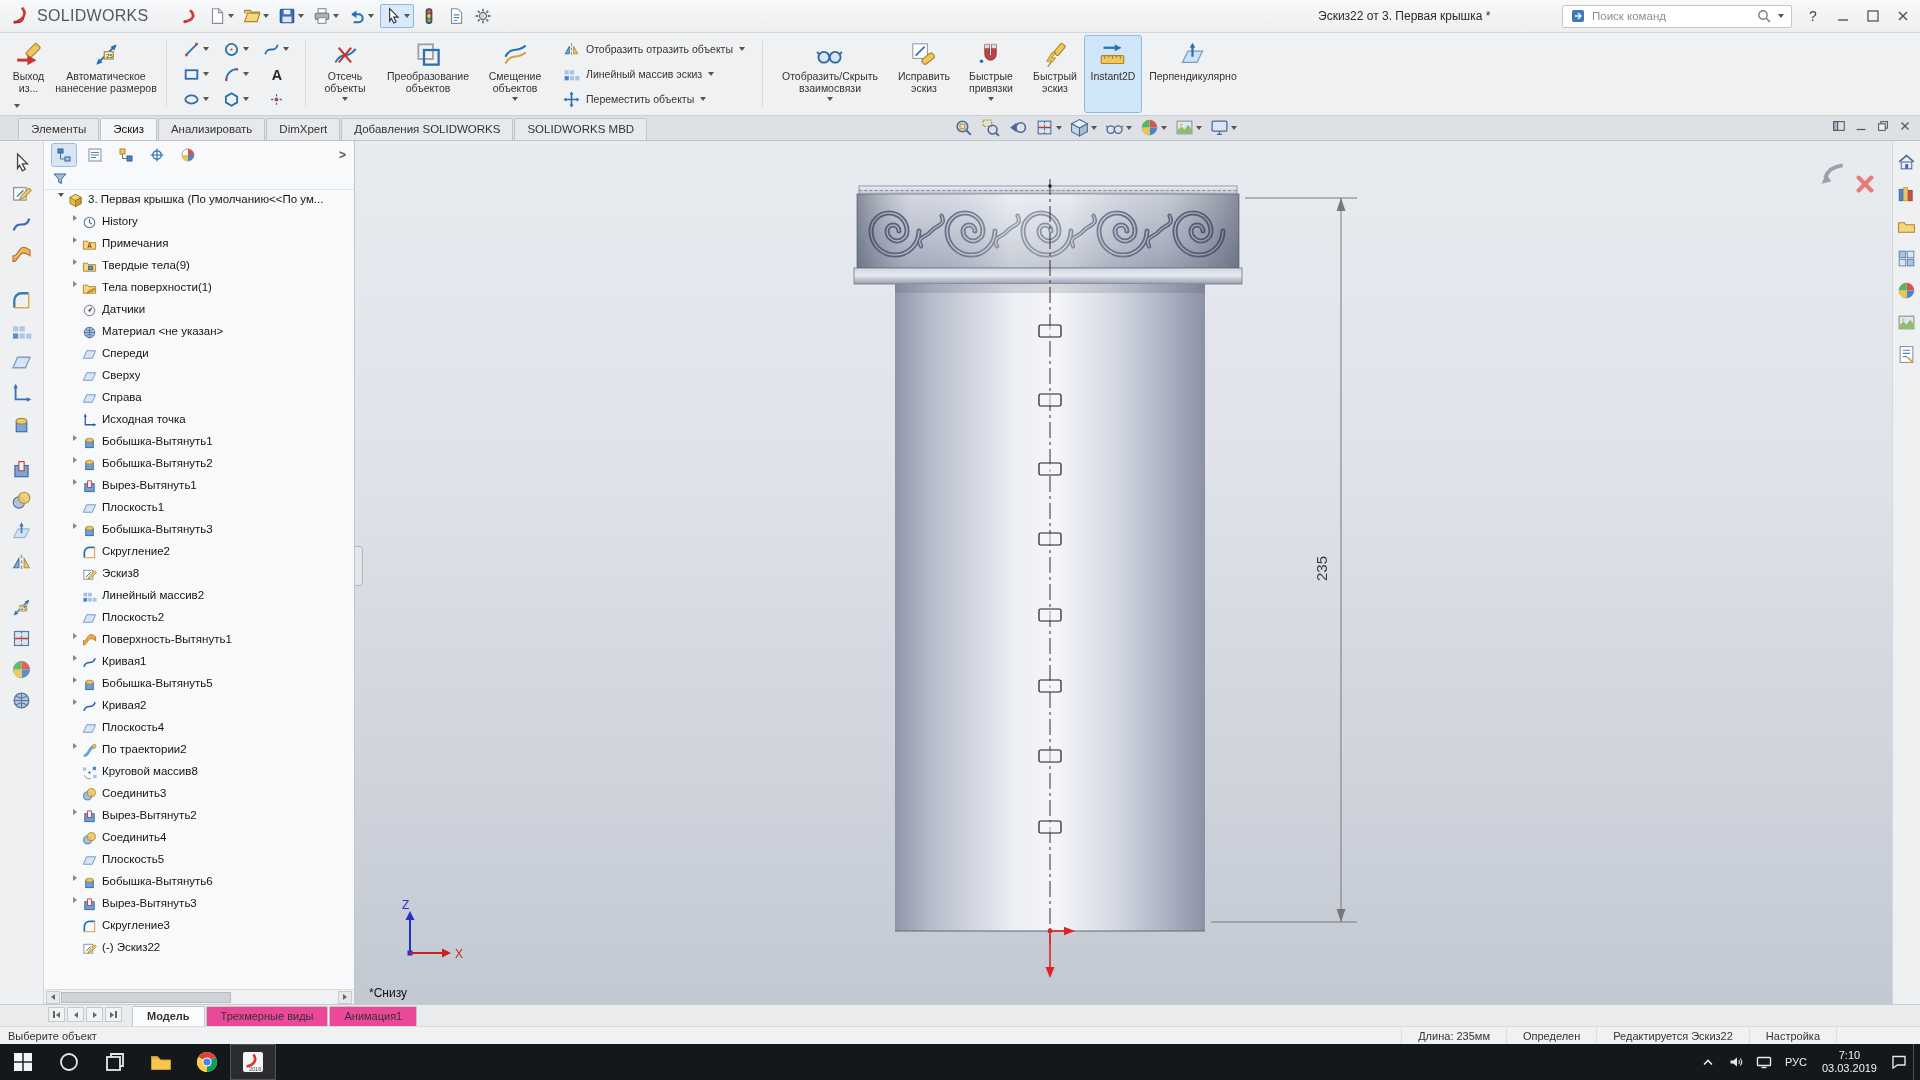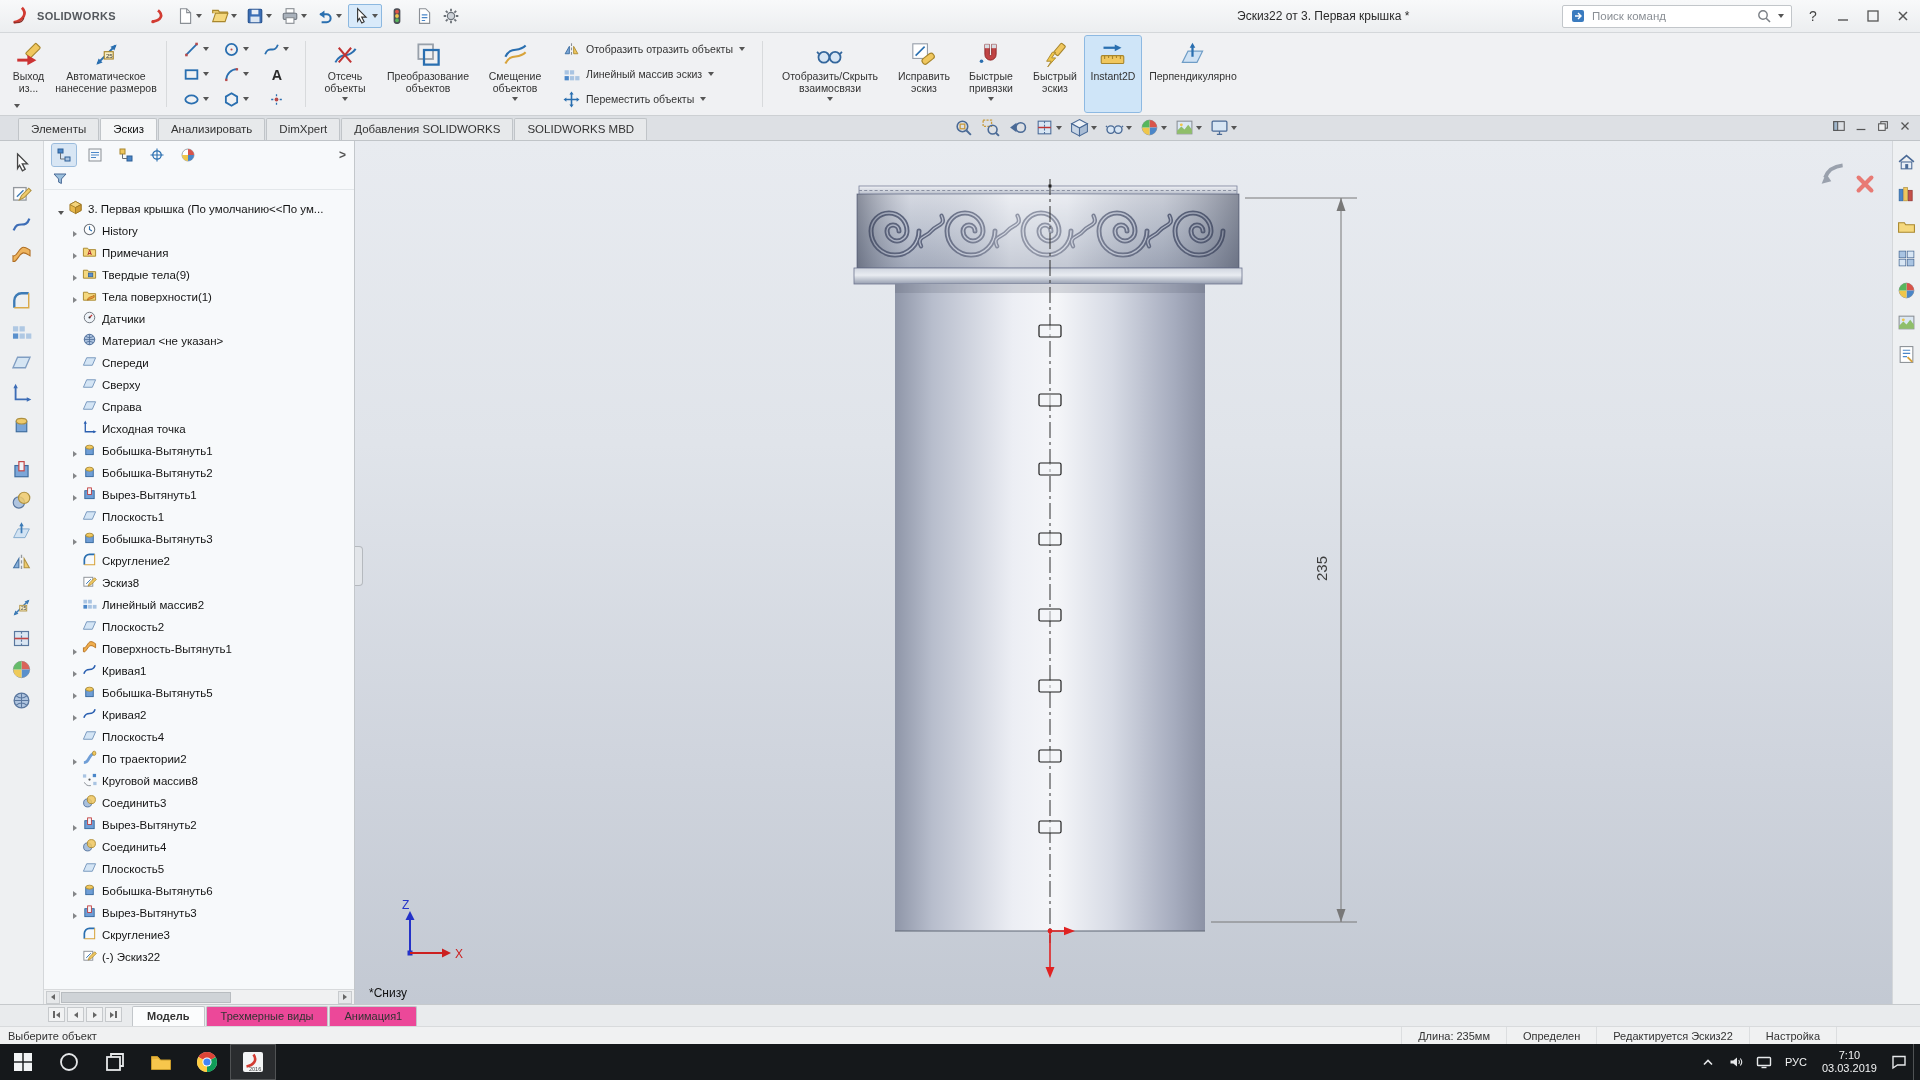--- a/index.html
+++ b/index.html
@@ -10,27 +10,27 @@
 .ic svg{display:block;width:100%;height:100%}
 .q18{width:18px;height:18px}.s17{width:17px;height:17px}.t15{width:15px;height:15px}
 .f16{width:16px;height:16px}.d16{width:14px;height:14px}.h19{width:19px;height:19px}
 .k22{width:21px;height:21px}.b24{width:24px;height:24px}.y16{width:16px;height:16px}
 .ric{width:27px;height:27px}
 .dd{width:0;height:0;border-left:3.5px solid transparent;border-right:3.5px solid transparent;border-top:4px solid #555;display:inline-block}
 
 .titlebar{position:absolute;left:0;top:0;width:100%;height:33px;background:linear-gradient(#f8f9fa,#eceef0);border-bottom:1px solid #d4d7da;display:flex;align-items:center;padding:0 10px;z-index:5}
 .sw-logo{display:flex;align-items:center;gap:5px;margin-right:14px}
 .ds-swirl{width:22px;height:22px}
-.sw-name{font-size:11px;font-weight:bold;color:#54585d;letter-spacing:.3px}
+.sw-name{font-size:16px;font-weight:normal;color:#54585d;letter-spacing:.3px}
 .menus{display:flex}
 .menu-item{padding:4px 9px;font-size:12px;color:#1a1a1a}
 .qat{display:flex;align-items:center;gap:3px;margin-left:16px}
 .qbtn{display:flex;align-items:center;gap:2px;padding:2px 3px;border-radius:2px}
 .qbtn.qactive{background:#d9eafa;border:1px solid #8cb8e0}
-.doc-title{position:absolute;left:1237px;font-size:12px;color:#2a2a2a;white-space:nowrap}
+.doc-title{position:absolute;left:1318px;font-size:12px;color:#2a2a2a;white-space:nowrap}
 .search-box{position:absolute;left:1562px;width:230px;height:23px;background:#fff;border:1px solid #c2c6ca;border-radius:2px;display:flex;align-items:center;gap:6px;padding:0 7px}
 .search-box input{flex:1;border:none;outline:none;font-family:inherit;font-size:11.5px;color:#444;background:transparent;min-width:0}
 .search-box input::placeholder{color:#8a8f95}
 .win-controls{position:absolute;right:2px;display:flex;align-items:center}
 .win-btn{width:30px;height:28px;display:flex;align-items:center;justify-content:center;font-size:14px;color:#444}
 
 .ribbon{position:absolute;left:0;top:33px;width:100%;height:83px;background:#f0f1f3;border-bottom:1px solid #cdd0d3;display:flex;align-items:stretch;padding:3px 0 3px 5px}
 .rbtn{display:flex;flex-direction:column;align-items:center;padding-top:5px;gap:3px;border-radius:2px}
 .rbtn .rlabel{font-size:10.5px;line-height:11.5px;text-align:center;color:#333}
 .rbtn.active{background:#cfe5f8;outline:1px solid #8db9e2}
@@ -55,21 +55,21 @@
 .leftbar{position:absolute;left:0;top:141px;width:44px;height:863px;background:#eef0f2;border-right:1px solid #d4d7da;display:flex;flex-direction:column;align-items:center;padding-top:8px;gap:5px}
 .dock-btn{width:28px;height:26px;display:flex;align-items:center;justify-content:center;opacity:.9}
 .dgap{margin-top:14px}
 .treepanel{position:absolute;left:44px;top:141px;width:311px;height:863px;background:#f7f9fb;border-right:1px solid #c3c7cb;overflow:hidden}
 .fm-tabs{height:28px;display:flex;align-items:center;gap:7px;padding:0 8px;position:relative}
 .fm-tab{width:24px;height:22px;display:flex;align-items:center;justify-content:center;border-radius:2px}
 .fm-tab.active{background:#d8e6f4;outline:1px solid #9bbcdd}
 .fm-chevron{position:absolute;right:8px;top:7px;font-size:12px;color:#555;font-weight:bold}
 .fm-filter{height:21px;display:flex;align-items:center;padding:0 8px;border-bottom:1px solid #e3e7ea}
 .tree{padding:3px 0 0 2px;overflow:hidden}
-.trow{height:22px;display:flex;align-items:flex-end;white-space:nowrap}
+.trow{height:22px;display:flex;align-items:flex-start;white-space:nowrap}
 .trow.root{padding-left:8px}
 .trow.item{padding-left:22px}
 .arr{width:14px;display:flex;justify-content:center;align-items:center}
 .tri-r{width:0;height:0;border-left:4px solid #848688;border-top:3.5px solid transparent;border-bottom:3.5px solid transparent}
 .tri-d{width:0;height:0;border-top:4px solid #555;border-left:3.5px solid transparent;border-right:3.5px solid transparent}
 .tlabel{font-size:11.5px;color:#141414;margin-left:5px;overflow:hidden;text-overflow:ellipsis}
 .tree-hscroll{position:absolute;left:0;bottom:0;width:100%;height:15px;background:#f0f1f2;border-top:1px solid #d8dadc;display:flex;align-items:center;padding:0 1px}
 .hs-btn{width:14px;height:13px;display:flex;align-items:center;justify-content:center;background:#e6e8ea;border:1px solid #c8cbce;margin:0 1px}
 .hs-thumb{height:11px;width:170px;background:#cfd3d7;border:1px solid #b8bcc0}
 .hs-sp{flex:1}

